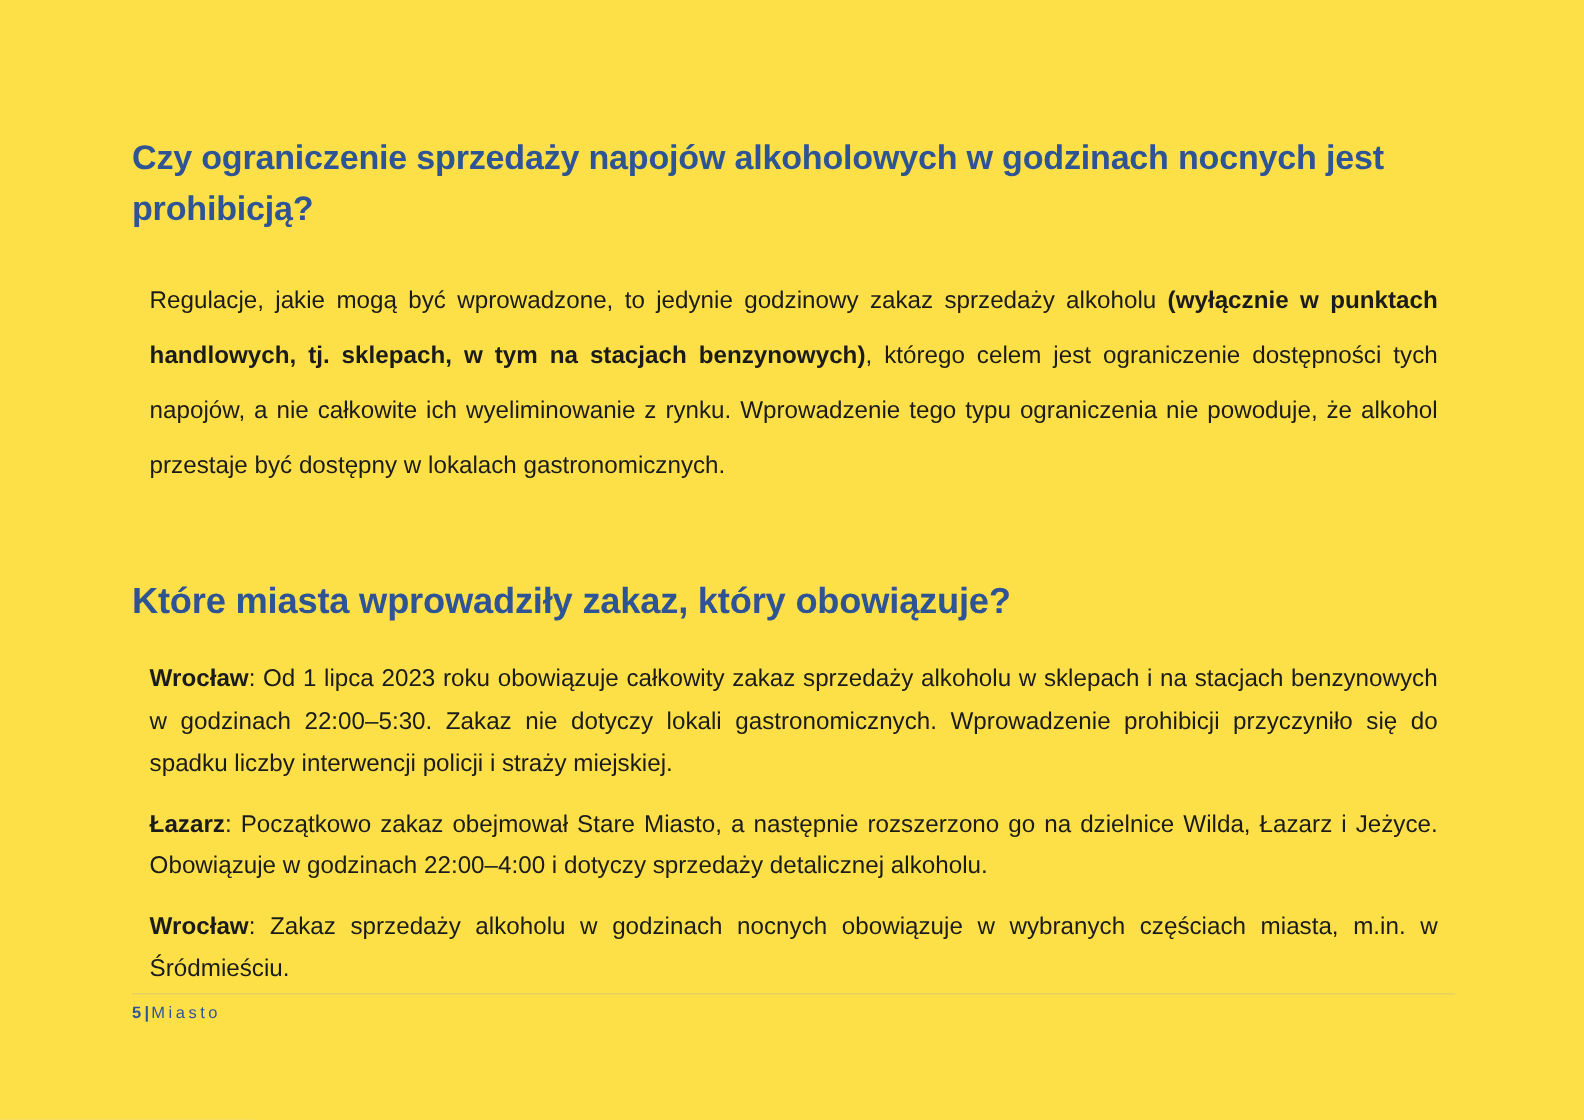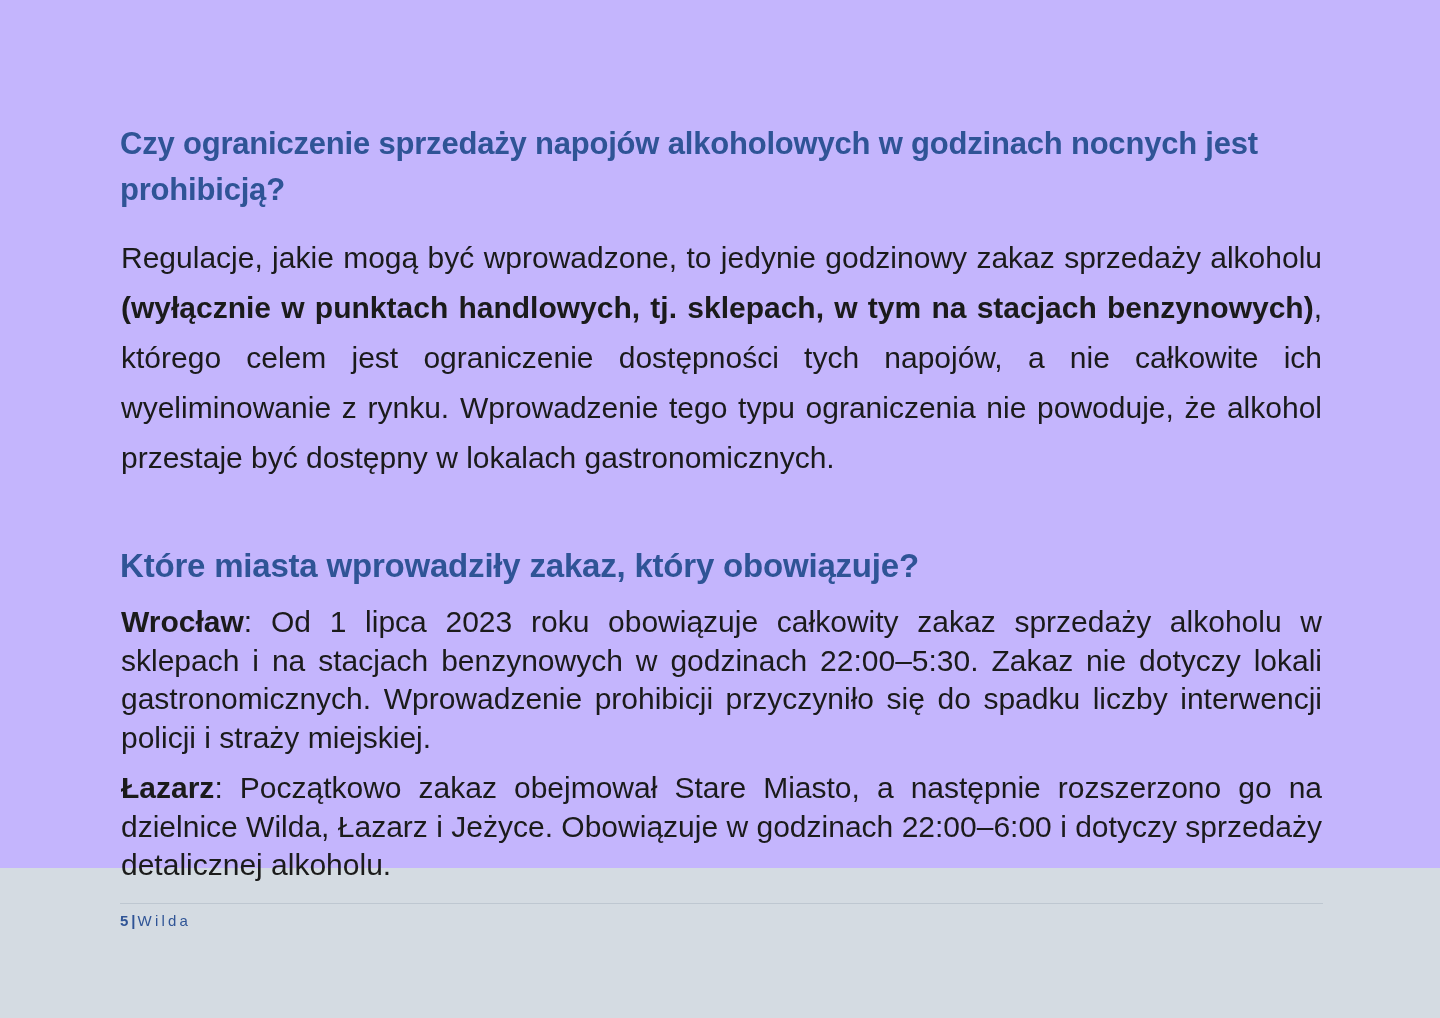--- a/index.html
+++ b/index.html
@@ -11,22 +11,22 @@
     width: 1440px;
     height: 1018px;
     background: #d4dbe2;
     font-family: "Liberation Sans", sans-serif;
     overflow: hidden;
   }
 
   .page {
     position: relative;
     width: 1440px;
-    height: 868px;
-    background: #c4b5fd;
+    height: 1018px;
+    background: #fde047;
     box-sizing: border-box;
     padding: 0;
   }
 
   .content {
     position: absolute;
     left: 120px;
     top: 0;
     width: 1203px;
   }
@@ -46,22 +46,22 @@
     padding-top: 121px;
   }
 
   h2.doc-heading {
     font-size: 33px;
     line-height: 40px;
   }
 
   p.body-text {
     color: #1b1b1b;
-    font-size: 30px;
-    margin: 1px;
+    font-size: 22px;
+    margin: 16px;
     text-align: justify;
     text-justify: inter-word;
     font-family: "Liberation Sans", sans-serif;
     -webkit-font-smoothing: antialiased;
   }
 
   p.para-intro {
     line-height: 50px;
     padding-top: 19px;
   }
@@ -130,23 +130,24 @@
     <p class="body-text para-intro"><span>Regulacje, jakie mogą być wprowadzone, to jedynie godzinowy zakaz sprzedaży alkoholu </span><b>(wyłącznie w punktach handlowych, tj. sklepach, w tym na stacjach benzynowych)</b><span>, którego celem jest ograniczenie dostępności tych napojów, a nie całkowite ich wyeliminowanie z rynku. Wprowadzenie tego typu ograniczenia nie powoduje, że alkohol przestaje być dostępny w lokalach gastronomicznych.</span></p>
 
     <div class="spacer-before-h2"></div>
 
     <h2 class="doc-heading">Które miasta wprowadziły zakaz, który obowiązuje?</h2>
 
     <div class="gap-after-h2"></div>
 
     <p class="body-text city-para"><b>Wrocław</b><span>: </span><span>Od 1 lipca 2023 roku obowiązuje całkowity zakaz sprzedaży alkoholu w sklepach i na stacjach benzynowych w godzinach 22:00–5:30. Zakaz nie dotyczy lokali gastronomicznych. Wprowadzenie prohibicji przyczyniło się do spadku liczby interwencji policji i straży miejskiej.</span></p>
 
-    <p class="body-text city-para"><b>Łazarz</b><span>: </span><span>Początkowo zakaz obejmował Stare Miasto, a następnie rozszerzono go na dzielnice Wilda, Łazarz i Jeżyce. Obowiązuje w godzinach 22:00–6:00 i dotyczy sprzedaży detalicznej alkoholu.</span></p>
+    <p class="body-text city-para"><b>Łazarz</b><span>: </span><span>Początkowo zakaz obejmował Stare Miasto, a następnie rozszerzono go na dzielnice Wilda, Łazarz i Jeżyce. Obowiązuje w godzinach 22:00–4:00 i dotyczy sprzedaży detalicznej alkoholu.</span></p>
 
+    <p class="body-text city-para"><b>Wrocław</b><span>: </span><span>Zakaz sprzedaży alkoholu w godzinach nocnych obowiązuje w wybranych częściach miasta, m.in. w Śródmieściu.</span></p>
 
   </div>
 
   <div class="footer">
     <div class="footer-rule"></div>
-    <div class="footer-text"><span class="footer-num">5</span><span class="footer-sep">|</span><span class="footer-word">Wilda</span></div>
+    <div class="footer-text"><span class="footer-num">5</span><span class="footer-sep">|</span><span class="footer-word">Miasto</span></div>
   </div>
 
 </div>
 
 </body></html>

